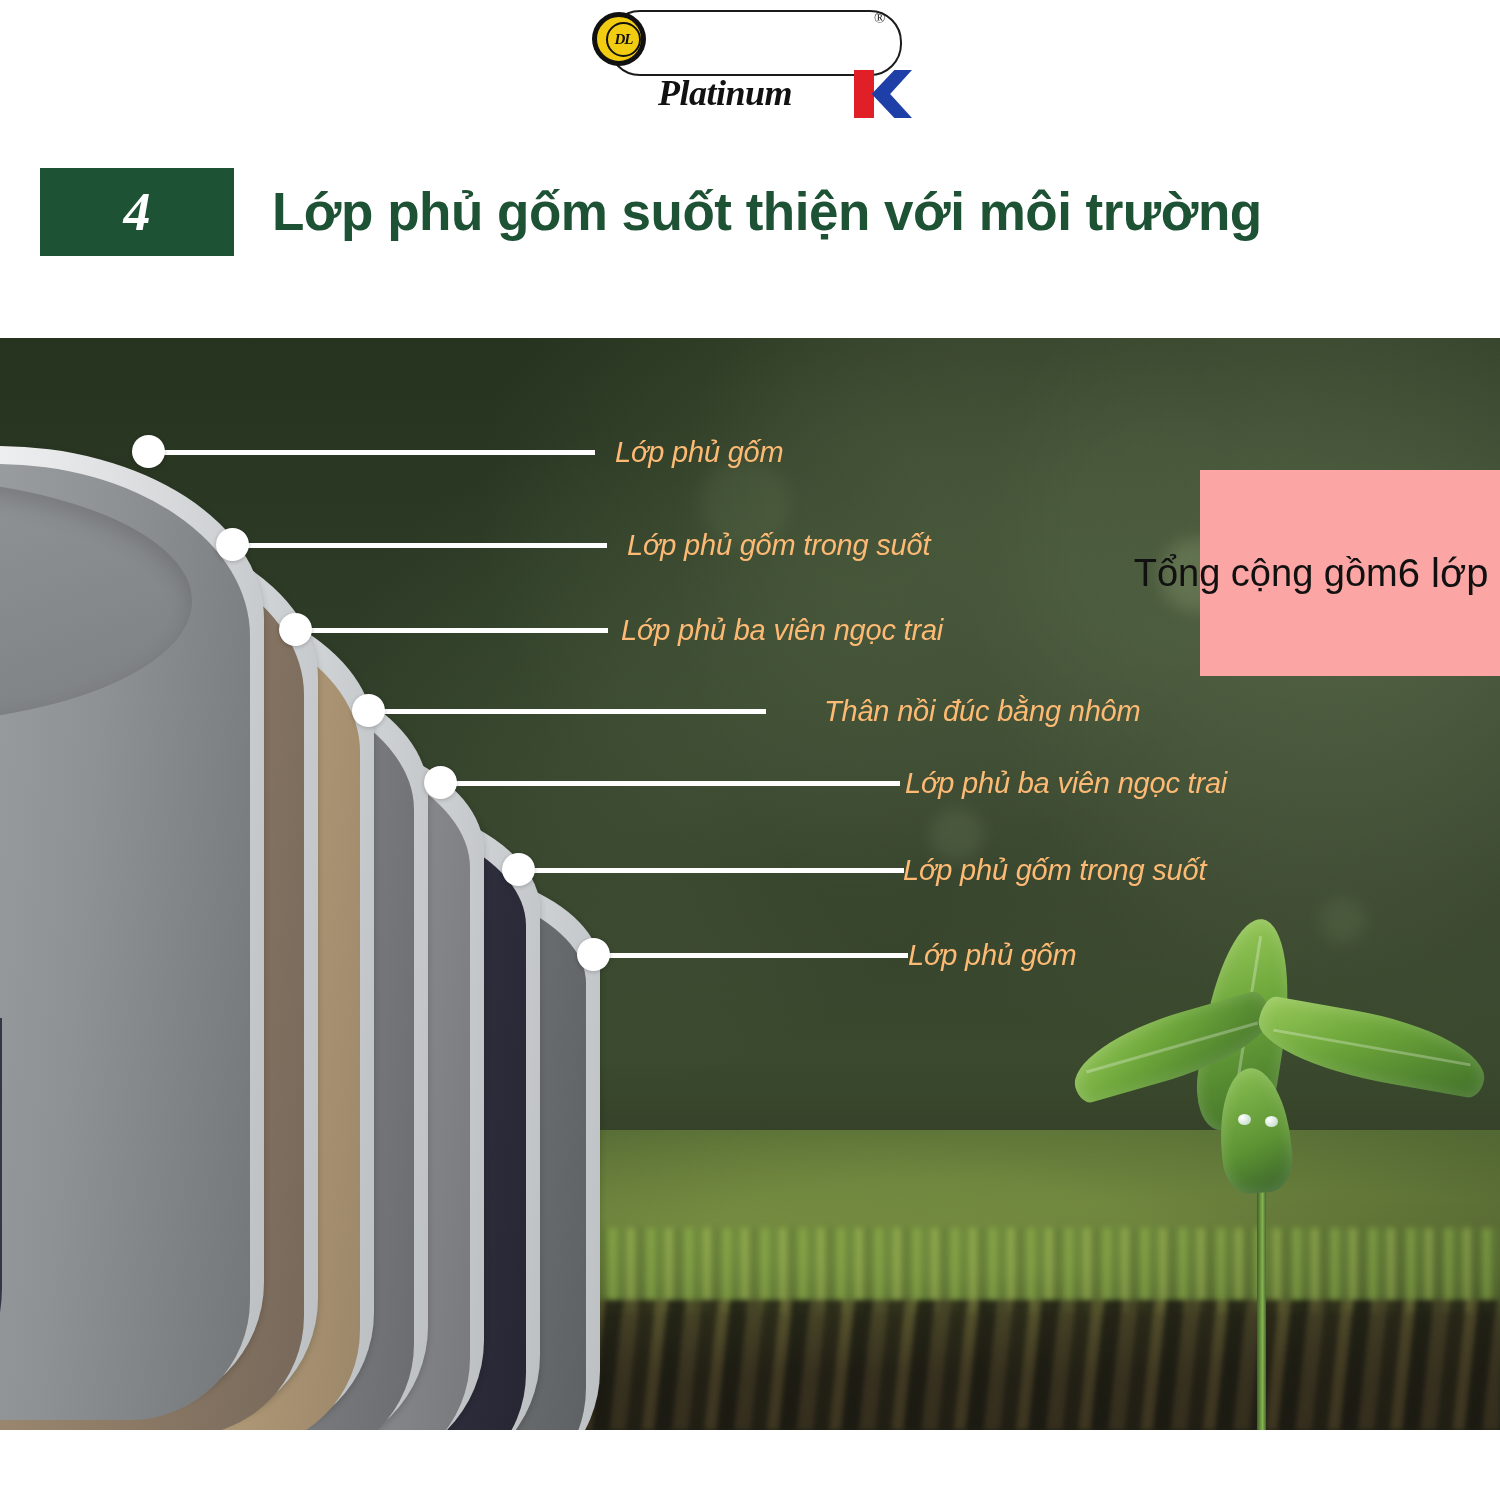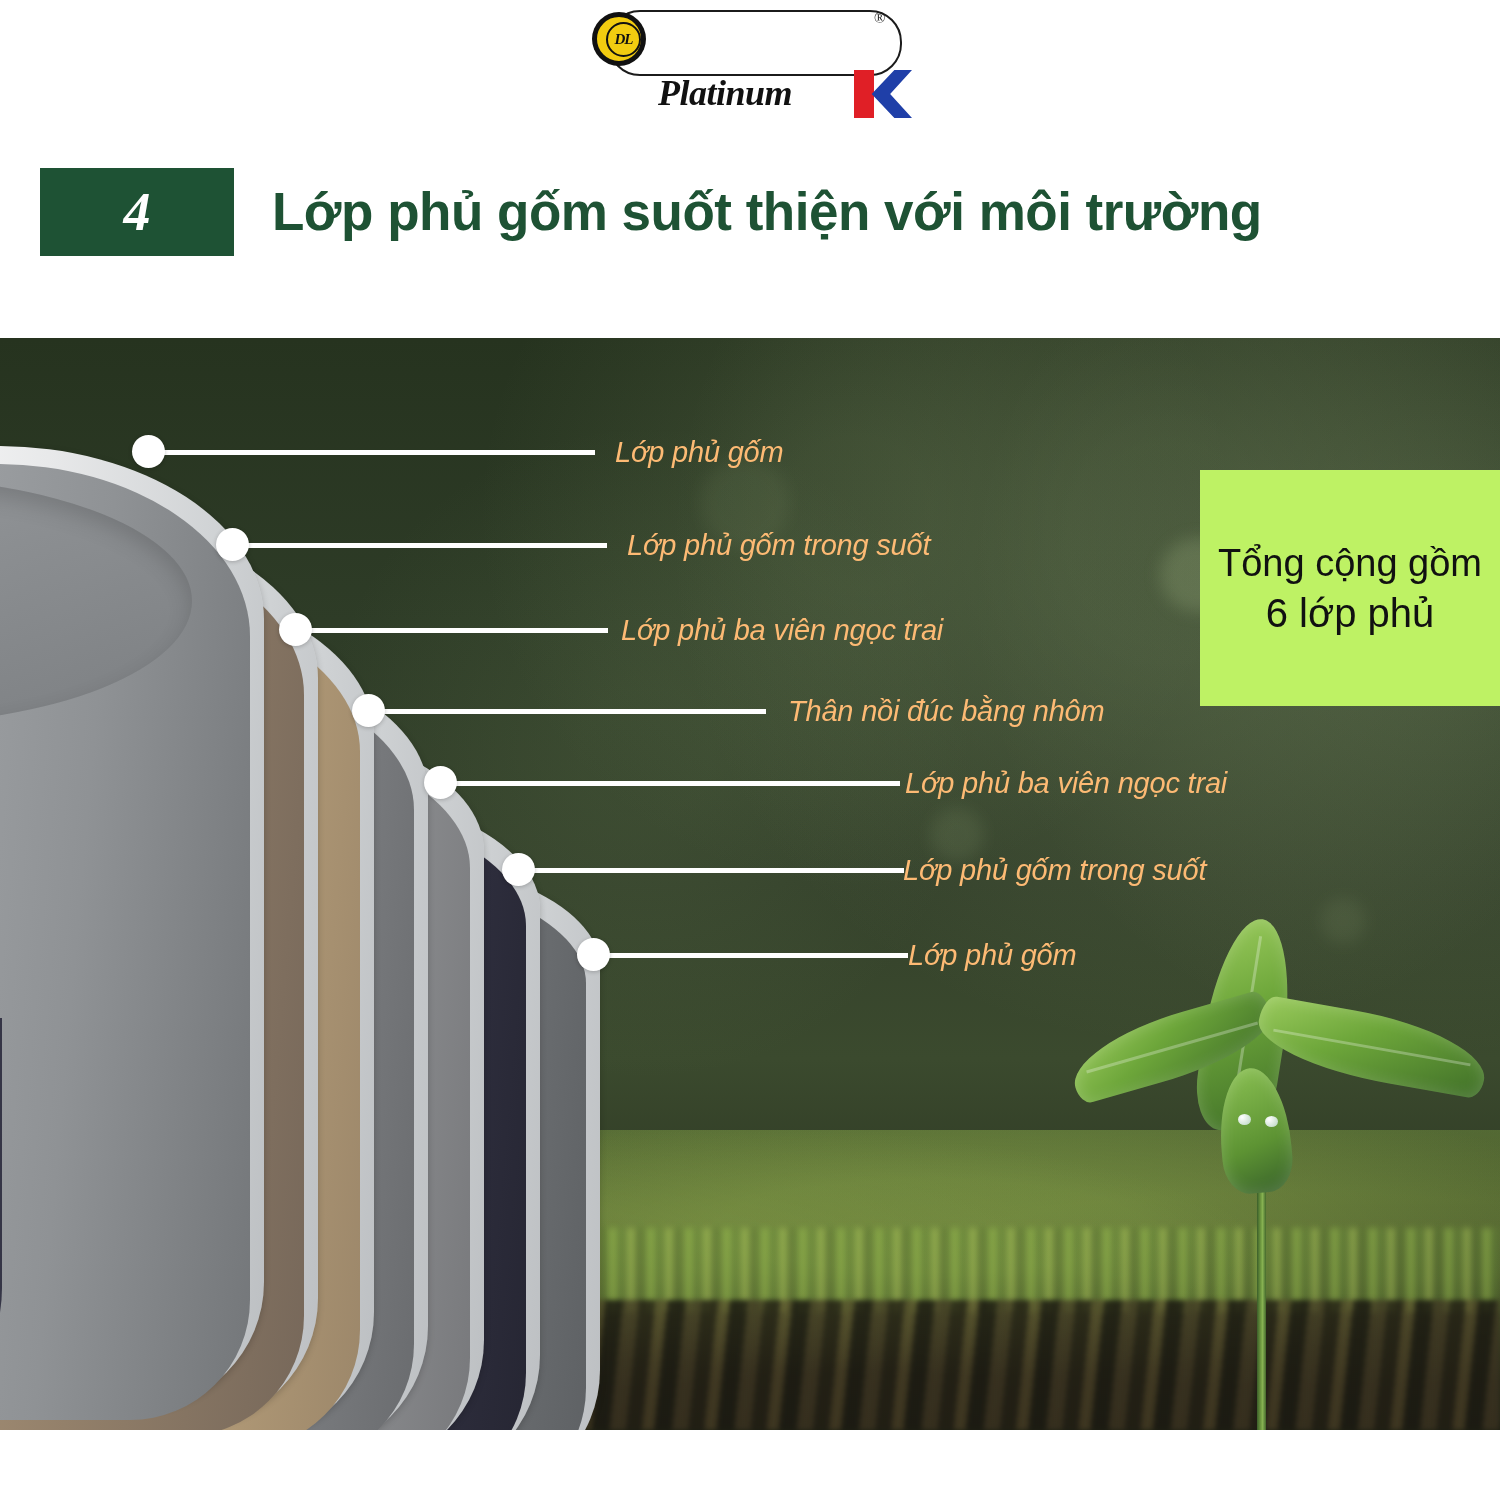--- a/index.html
+++ b/index.html
@@ -102,22 +102,22 @@
 
   
   .callout{position:absolute;height:0;}
   .cl-line{position:absolute;height:5px;background:#ffffff;top:-2px;}
   .cl-dot{position:absolute;width:33px;height:33px;border-radius:50%;background:#fff;top:-17px;
           box-shadow:0 1px 4px rgba(0,0,0,.22);}
   .cl-label{position:absolute;color:#fdba74;font-size:29px;white-space:nowrap;
           transform:translateY(-50%);letter-spacing:-0.2px;font-style:italic;}
 
   
-  #info-box{position:absolute;left:1200px;top:470px;width:300px;height:236px;background:#bef264;
-       display:flex;flex-direction:column;align-items:center;justify-content:center;}
+  #info-box{position:absolute;left:1200px;top:470px;width:300px;height:206px;background:#fca5a5;
+       display:flex;flex-direction:row;align-items:center;justify-content:center;}
   #info-line1{font-size:38px;color:#111;line-height:50px;white-space:nowrap;}
   #info-line2{font-size:40px;color:#111;font-weight:normal;line-height:50px;white-space:nowrap;}
 
   #footer-white{position:absolute;left:0;top:1430px;width:1500px;height:70px;background:#fff;}
 </style>
 </head>
 <body>
 
 <div id="header-area">
 
@@ -247,21 +247,21 @@
         <div class="cl-label" style="left: 627px;">Lớp phủ gốm trong suốt</div>
       </div>
       <div class="callout" style="left: 0px; top: 292px;">
         <div class="cl-line" style="left: 305px; width: 303px;"></div>
         <div class="cl-dot" style="left: 279px;"></div>
         <div class="cl-label" style="left: 621px;">Lớp phủ ba viên ngọc trai</div>
       </div>
       <div class="callout" style="left: 0px; top: 373px;">
         <div class="cl-line" style="left: 378px; width: 388px;"></div>
         <div class="cl-dot" style="left: 352px;"></div>
-        <div class="cl-label" style="left: 788px;">Thân nồi đúc bằng nhôm</div>
+        <div class="cl-label" style="left: 824px;">Thân nồi đúc bằng nhôm</div>
       </div>
       <div class="callout" style="left: 0px; top: 445px;">
         <div class="cl-line" style="left: 450px; width: 450px;"></div>
         <div class="cl-dot" style="left: 424px;"></div>
         <div class="cl-label" style="left: 905px;">Lớp phủ ba viên ngọc trai</div>
       </div>
       <div class="callout" style="left: 0px; top: 532px;">
         <div class="cl-line" style="left: 528px; width: 376px;"></div>
         <div class="cl-dot" style="left: 502px;"></div>
         <div class="cl-label" style="left: 903px;">Lớp phủ gốm trong suốt</div>

